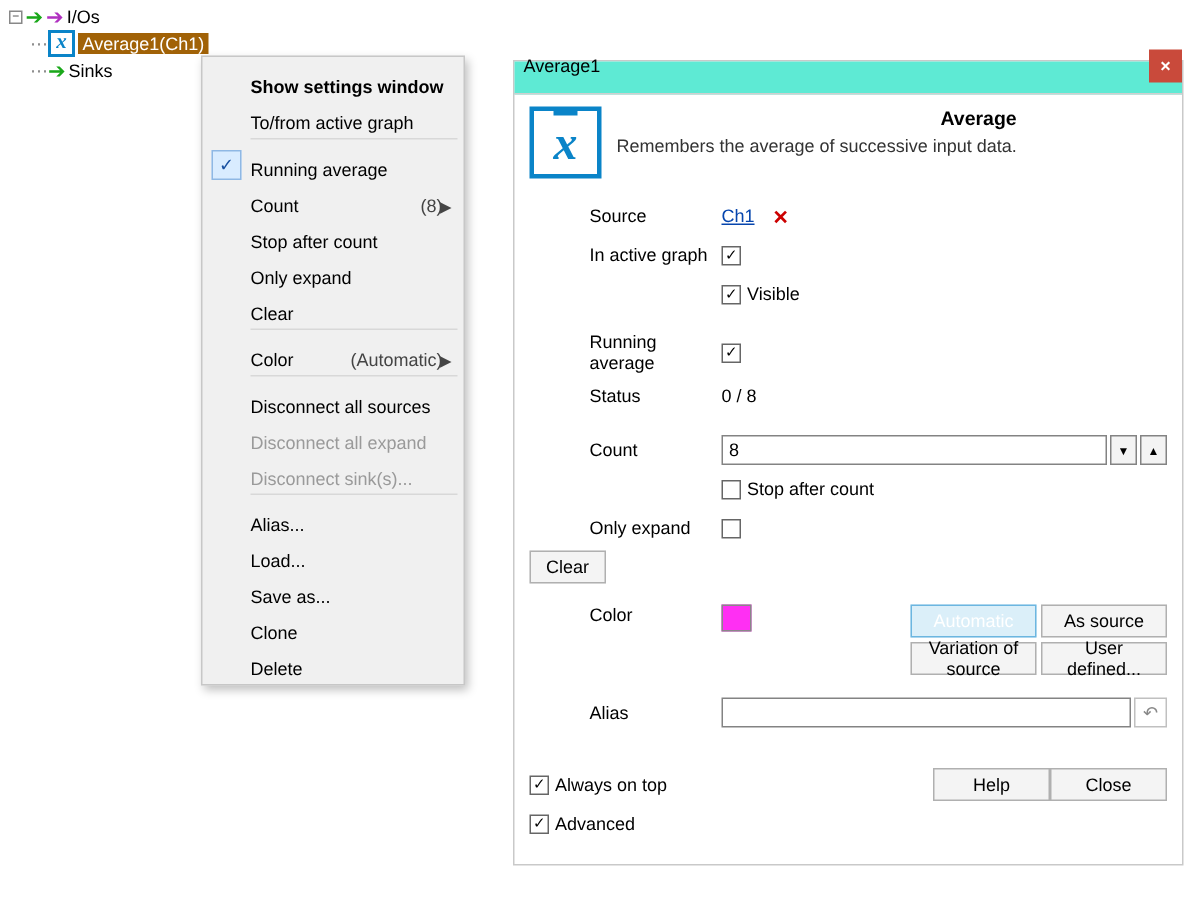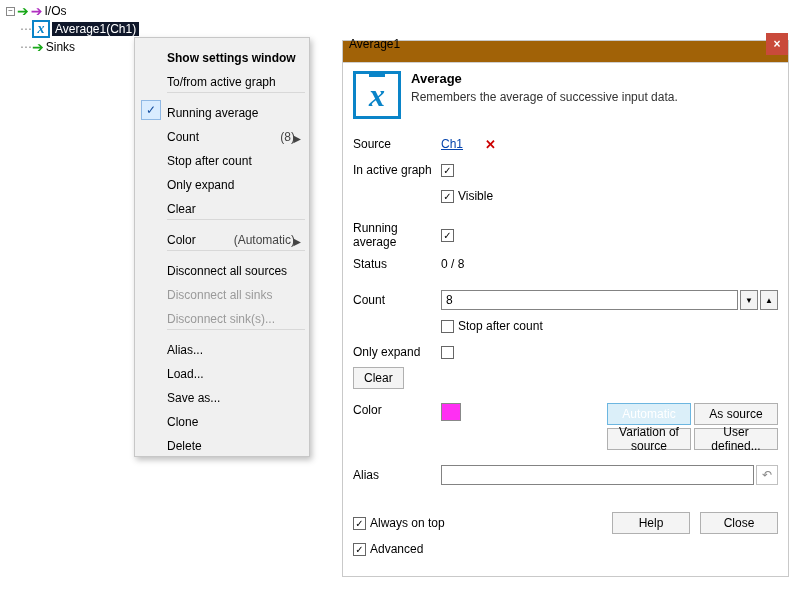--- a/index.html
+++ b/index.html
@@ -6,62 +6,62 @@
   body { background: #fff; width: 791px; height: 613px; position: relative; overflow: hidden; }
 
   
   .tree { position: absolute; left: 0; top: 0; padding: 2px 0 0 6px; }
   .tree-row { display: flex; align-items: center; height: 18px; gap: 2px; }
   .dots { color:#888; letter-spacing: -2px; }
   .box { width:9px; height:9px; border:1px solid #888; display:inline-flex; align-items:center; justify-content:center; font-size:8px; line-height:8px; background:#fff; color:#444;}
   .arrow-ico { font-size:14px; line-height:12px; }
   .xbar-icon { width:18px; height:18px; background:linear-gradient(#fff,#fff); border:2px solid #0a84c8; display:inline-flex; align-items:center; justify-content:center; font-style:italic; font-family:Georgia,serif; color:#0a84c8; font-size:14px; font-weight:bold; }
   .xbar-icon::before { content:"x"; text-decoration: overline; }
-  .sel { background:#0f172a; color:#fff; padding:0 3px; }
+  .sel { background:#a16207; color:#fff; padding:0 3px; }
 
   
   .ctxmenu { position:absolute; left:134px; top:37px; width:176px; background:#f0f0f0; border:1px solid #c7c7c7; box-shadow:2px 3px 6px rgba(0,0,0,.25); padding:3px 2px; z-index:50;}
   .mi { display:flex; align-items:flex-end; height:24px; padding:0 6px 0 30px; position:relative; color:#000;}
   .mi.bold { font-weight:bold; }
   .mi.disabled { color:#9a9a9a; }
   .mi .right { margin-left:auto; color:#444; padding-right:6px;}
   .mi .sub { position:absolute; right:6px; font-size:10px; color:#444;}
   .mi .chk { position:absolute; left:4px; width:20px; height:20px; border:1px solid #8fb8e4; background:#d9ecff; display:flex; align-items:center; justify-content:center; color:#1850a0; font-size:12px;}
   .sep { height:1px; background:#d8d8d8; margin:3px 2px 3px 30px; }
 
   
   .panel { position:absolute; left:342px; top:40px; width:447px; border:1px solid #c9c9c9;}
-  .panel-tbar { height:22px; background:#a16207; display:flex; align-items:center; padding:0 0 16px 6px; border-bottom:1px solid #cfcfcf;}
+  .panel-tbar { height:22px; background:#5eead4; display:flex; align-items:center; padding:0 0 16px 6px; border-bottom:1px solid #cfcfcf;}
   .closebtn { margin-left:auto; width:22px; height:22px; background:#c94a3b; color:#fff; display:flex; align-items:center; justify-content:center; font-weight:bold; font-size:13px;}
   .panel-body { padding:8px 10px 12px 10px; }
 
   .desc { display:flex; gap:10px; margin-bottom:14px;}
   .bigicon { width:48px; height:48px; background:#fff; border:3px solid #0a84c8; display:flex; align-items:center; justify-content:center; font-family:Georgia,serif; font-style:italic; color:#0a84c8; font-size:32px; font-weight:bold;}
   .bigicon::before { content:"x"; text-decoration:overline;}
-  .desc-h { font-weight:bold; font-size:13px; margin-bottom:4px;}
+  .desc-h { font-weight:bold; font-size:13px; margin-bottom:4px;text-align:right;}
   .desc-t { font-size:12px; color:#333;text-align:right;}
 
   .form-row { display:flex; align-items:center; min-height:22px; margin-bottom:4px;}
-  .lbl { width:88px; }
+  .lbl { width:88px;margin-left:40px; }
   .chkbox { width:13px; height:13px; border:1px solid #666; display:inline-flex; align-items:center; justify-content:center; font-size:10px; color:#000; background:#fff; margin-right:4px; }
   .chkbox.checked::after { content:"✓"; }
-  .srclink { color:#0645ad; text-decoration:underline; margin-right:22px;}
+  .srclink { color:#0645ad; text-decoration:underline; margin-right:12px;}
   .redx { color:#c00; font-weight:bold; font-size:13px;}
   .numfield { display:flex; flex:1; }
   .numinput { flex:1; height:20px; border:1px solid #838383; padding:0 4px; outline:none;}
   .spinbtn { width:18px; height:20px; border:1px solid #838383; margin-left:2px; background:#f3f3f3; font-size:8px; display:flex; align-items:center; justify-content:center;}
   .btn { border:1px solid #b0b0b0; background:#f4f4f4; height:22px; padding:0 10px; display:inline-flex; align-items:center; justify-content:center;}
   .btn.sel{ background:#dbeff9; border-color:#6cb6e0;}
   .colorsw { width:20px; height:18px; background:#ff2ff3; border:1px solid #888; margin-right:10px;}
   .colorgrid { display:grid; grid-template-columns:1fr 1fr; gap:3px 3px; margin-left:auto;}
   .colorgrid .btn { width:84px; font-size:12px;}
   .aliasrow input { flex:1; height:20px; border:1px solid #838383; padding:0 4px;}
   .refresh { width:22px; height:20px; border:1px solid #c0c0c0; margin-left:2px; display:flex; align-items:center; justify-content:center; color:#888; font-size:15px;}
   .footer { display:flex; gap:10px; margin-top:26px;}
-  .footer-right { margin-left:auto; display:flex; gap:10px;}
+  .footer-right { margin-left:auto; display:flex; }
   .footer .btn { width:78px;}
   .gap { height:10px;}
 </style>
 </head>
 <body>
 
 <div class="tree">
   <div class="tree-row">
     <span class="box">−</span>
     <span class="arrow-ico" style="color:#1aa81a;">➔</span>
@@ -110,21 +110,21 @@
   <div class="mi">
     <span>Color</span>
       <span class="right">(Automatic)</span>
       <span class="sub">▶</span>
   </div>
   <div class="sep"></div>
   <div class="mi">
       <span>Disconnect all sources</span>
     </div>
   <div class="mi disabled">
-      <span>Disconnect all sinks</span>
+      <span>Disconnect all expand</span>
     </div>
   <div class="mi disabled">
       <span>Disconnect sink(s)...</span>
     </div>
   <div class="sep"></div>
   <div class="mi">
       <span>Alias...</span>
     </div>
   <div class="mi">
       <span>Load...</span>

